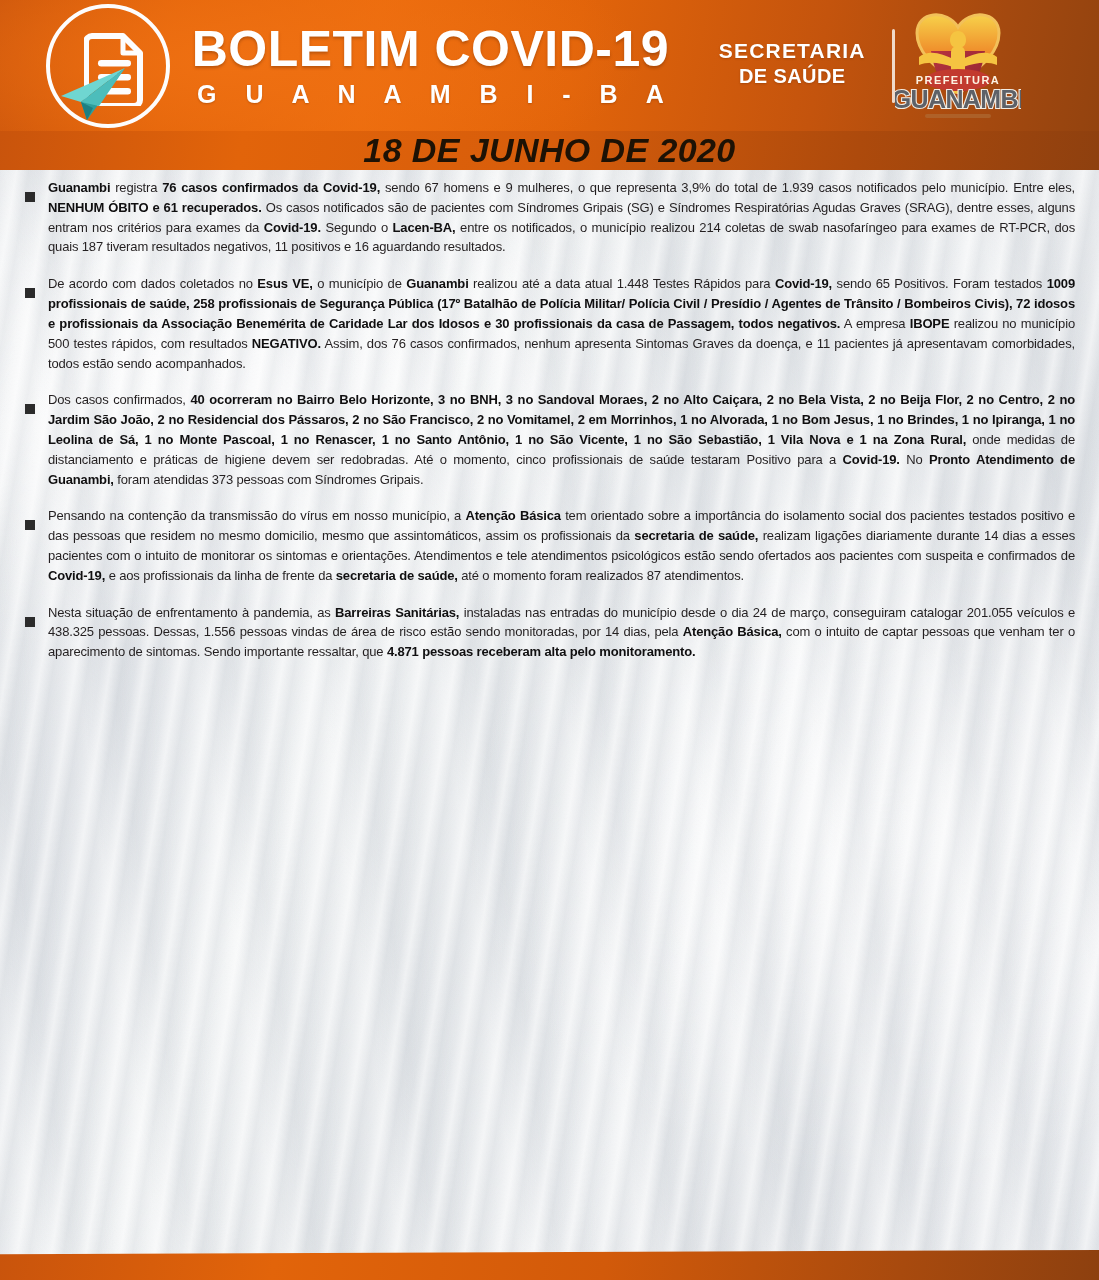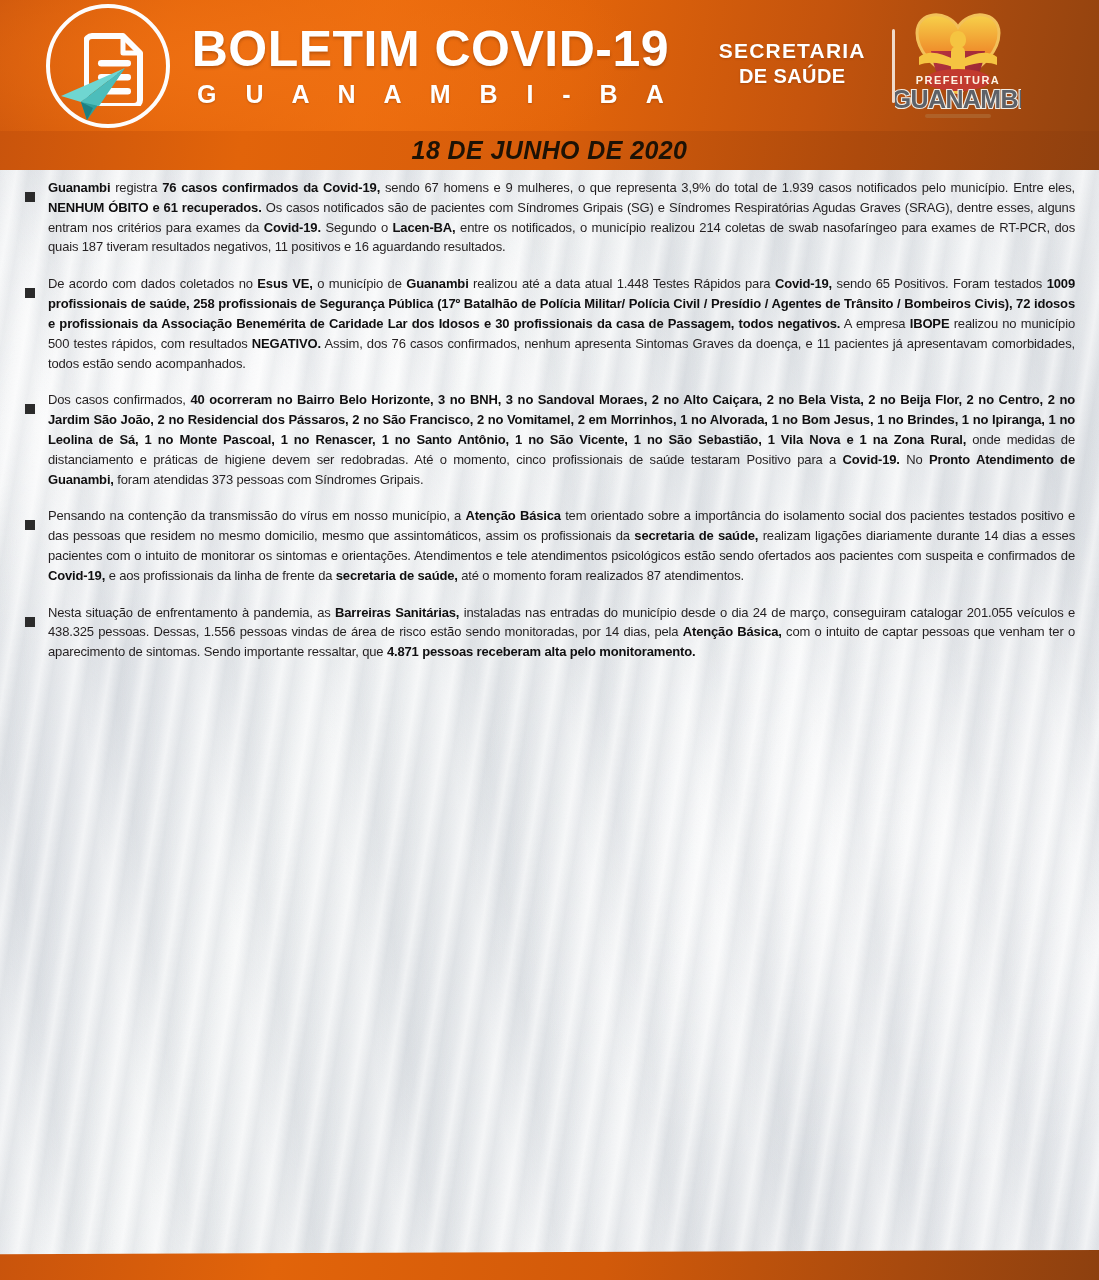--- a/index.html
+++ b/index.html
@@ -94,21 +94,21 @@
   }
 
   
   .date-strip{
     position:relative; z-index:3;
     width:1099px; height:39px;
     background:linear-gradient(100deg, #c9540c 0%, #e2640a 22%, #d75d0b 50%, #ad4a0c 78%, #8e400f 100%);
     display:flex; align-items:center; justify-content:center;
   }
   .date-text{
-    color:#1d1205; font-size:25px; font-weight:bold; font-style:italic;
+    color:#1d1205; font-size:34px; font-weight:bold; font-style:italic;
     letter-spacing:0.4px; white-space:nowrap;
   }
 
   
   .content{
     position:relative; z-index:2;
     padding:8px 24px 0 16px;
   }
   .bullet-item{
     display:flex; align-items:flex-start;

